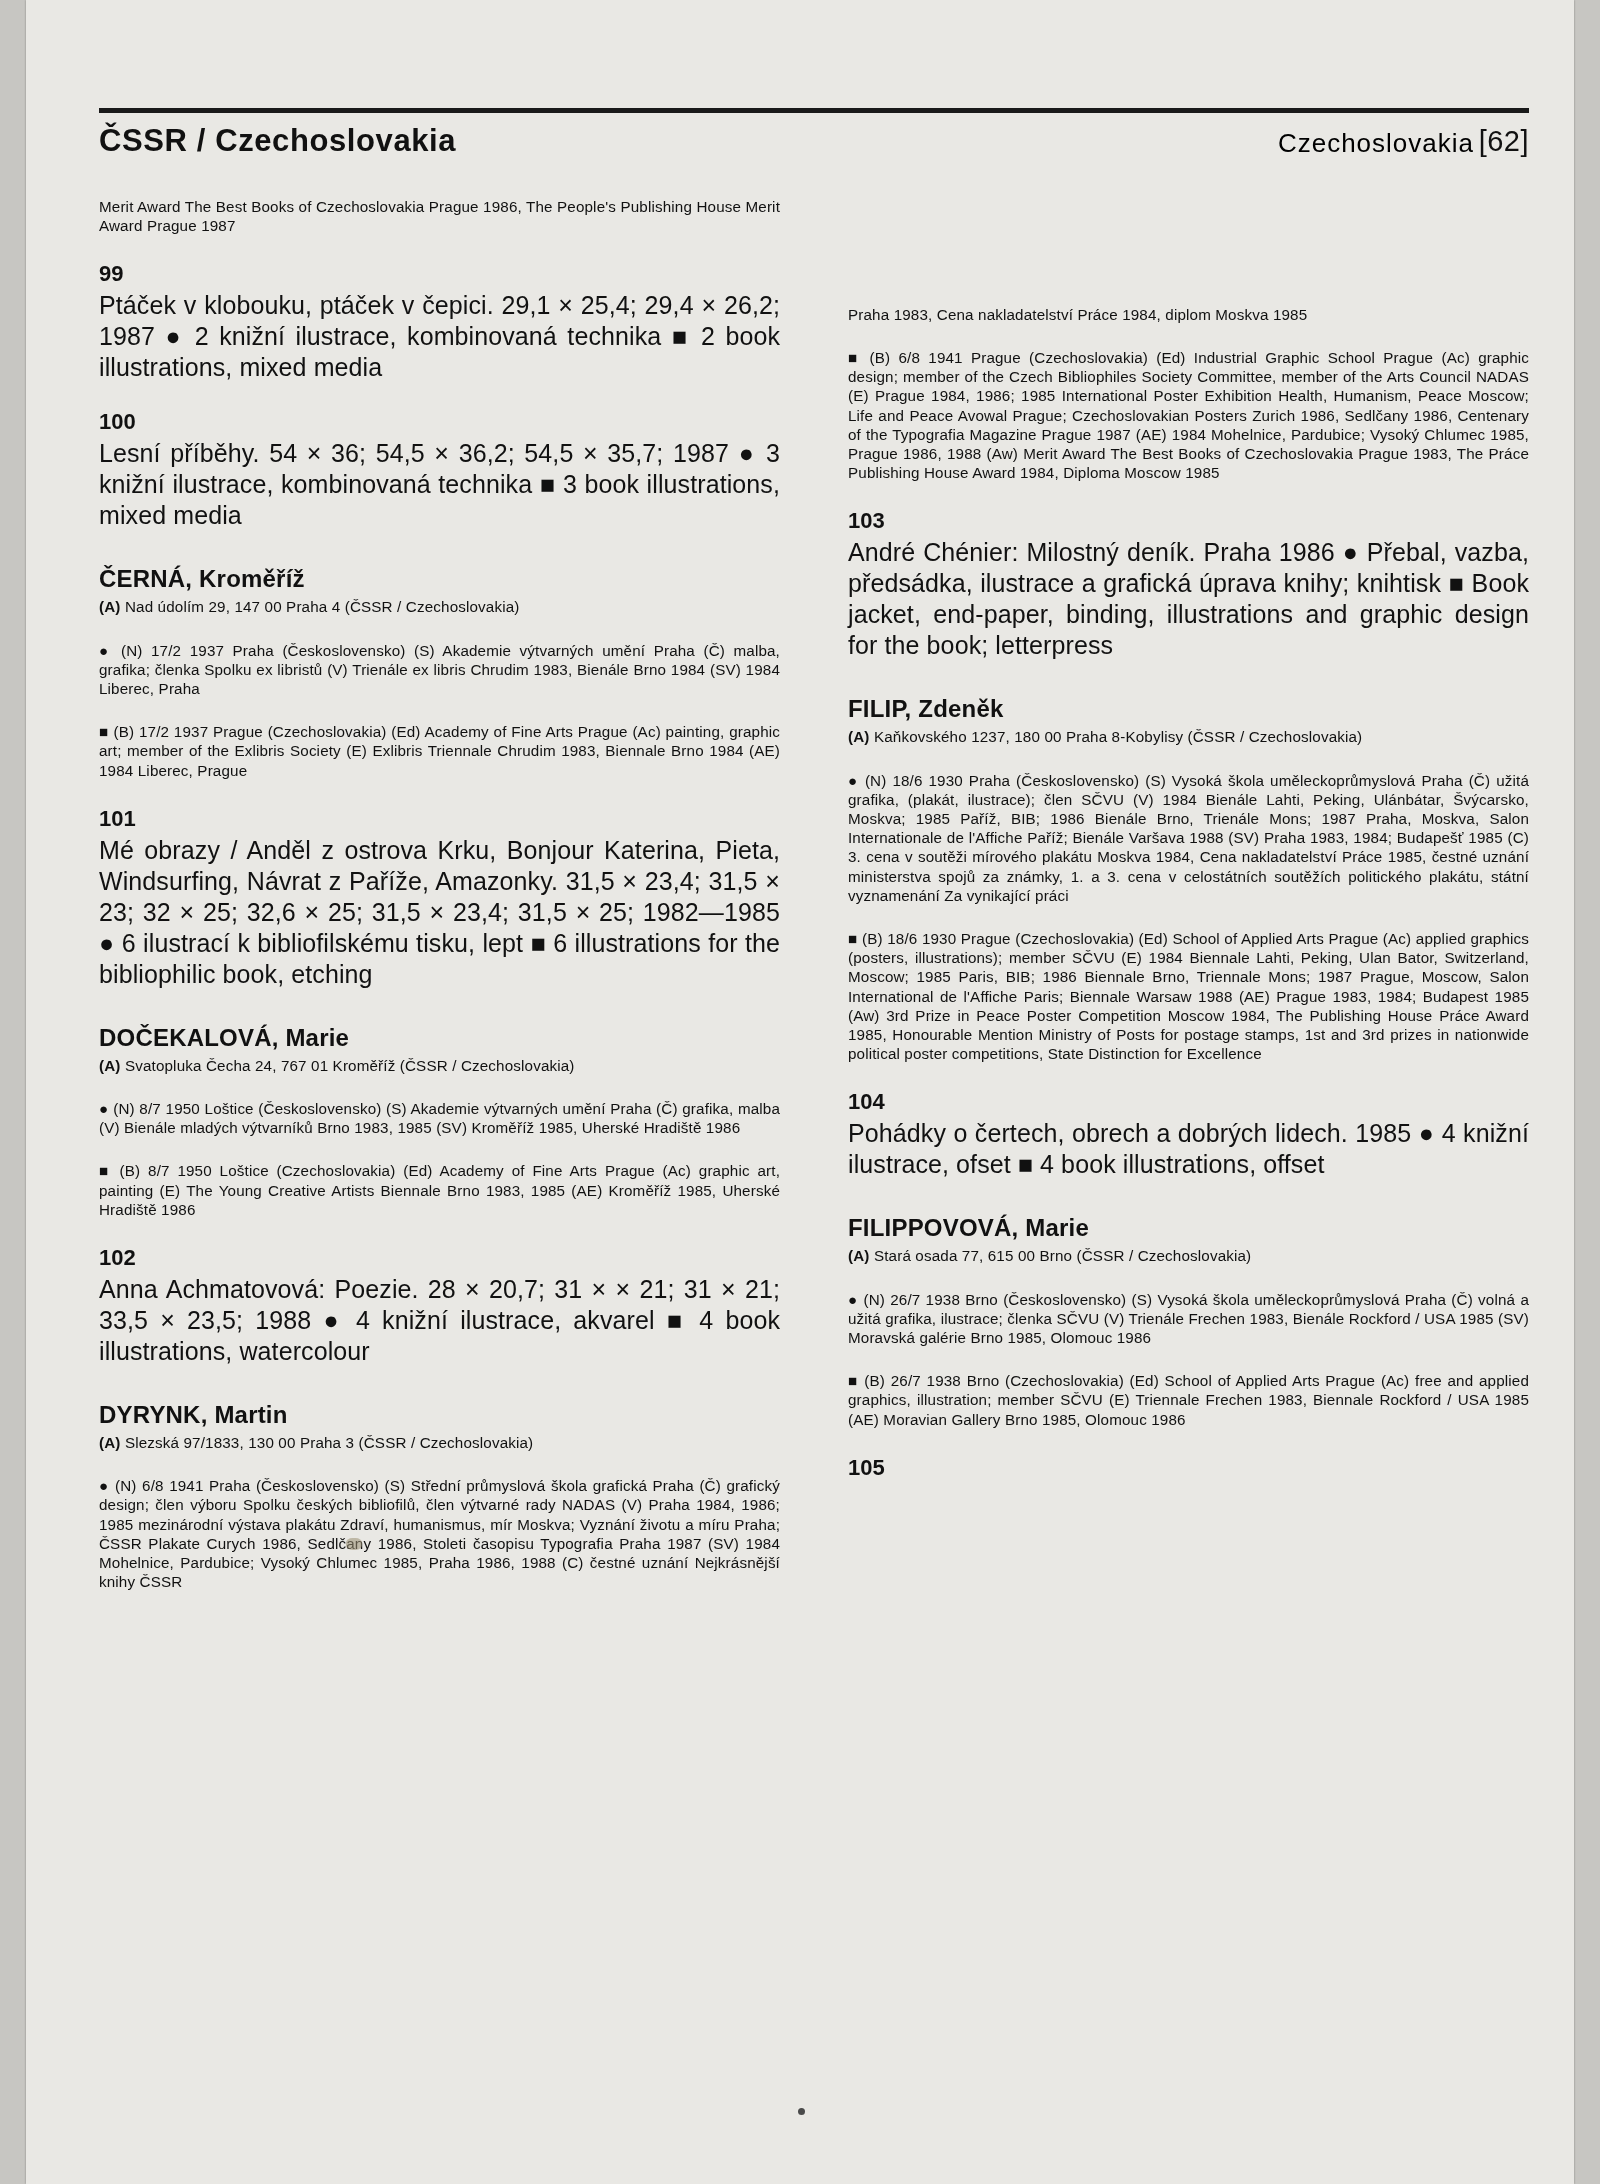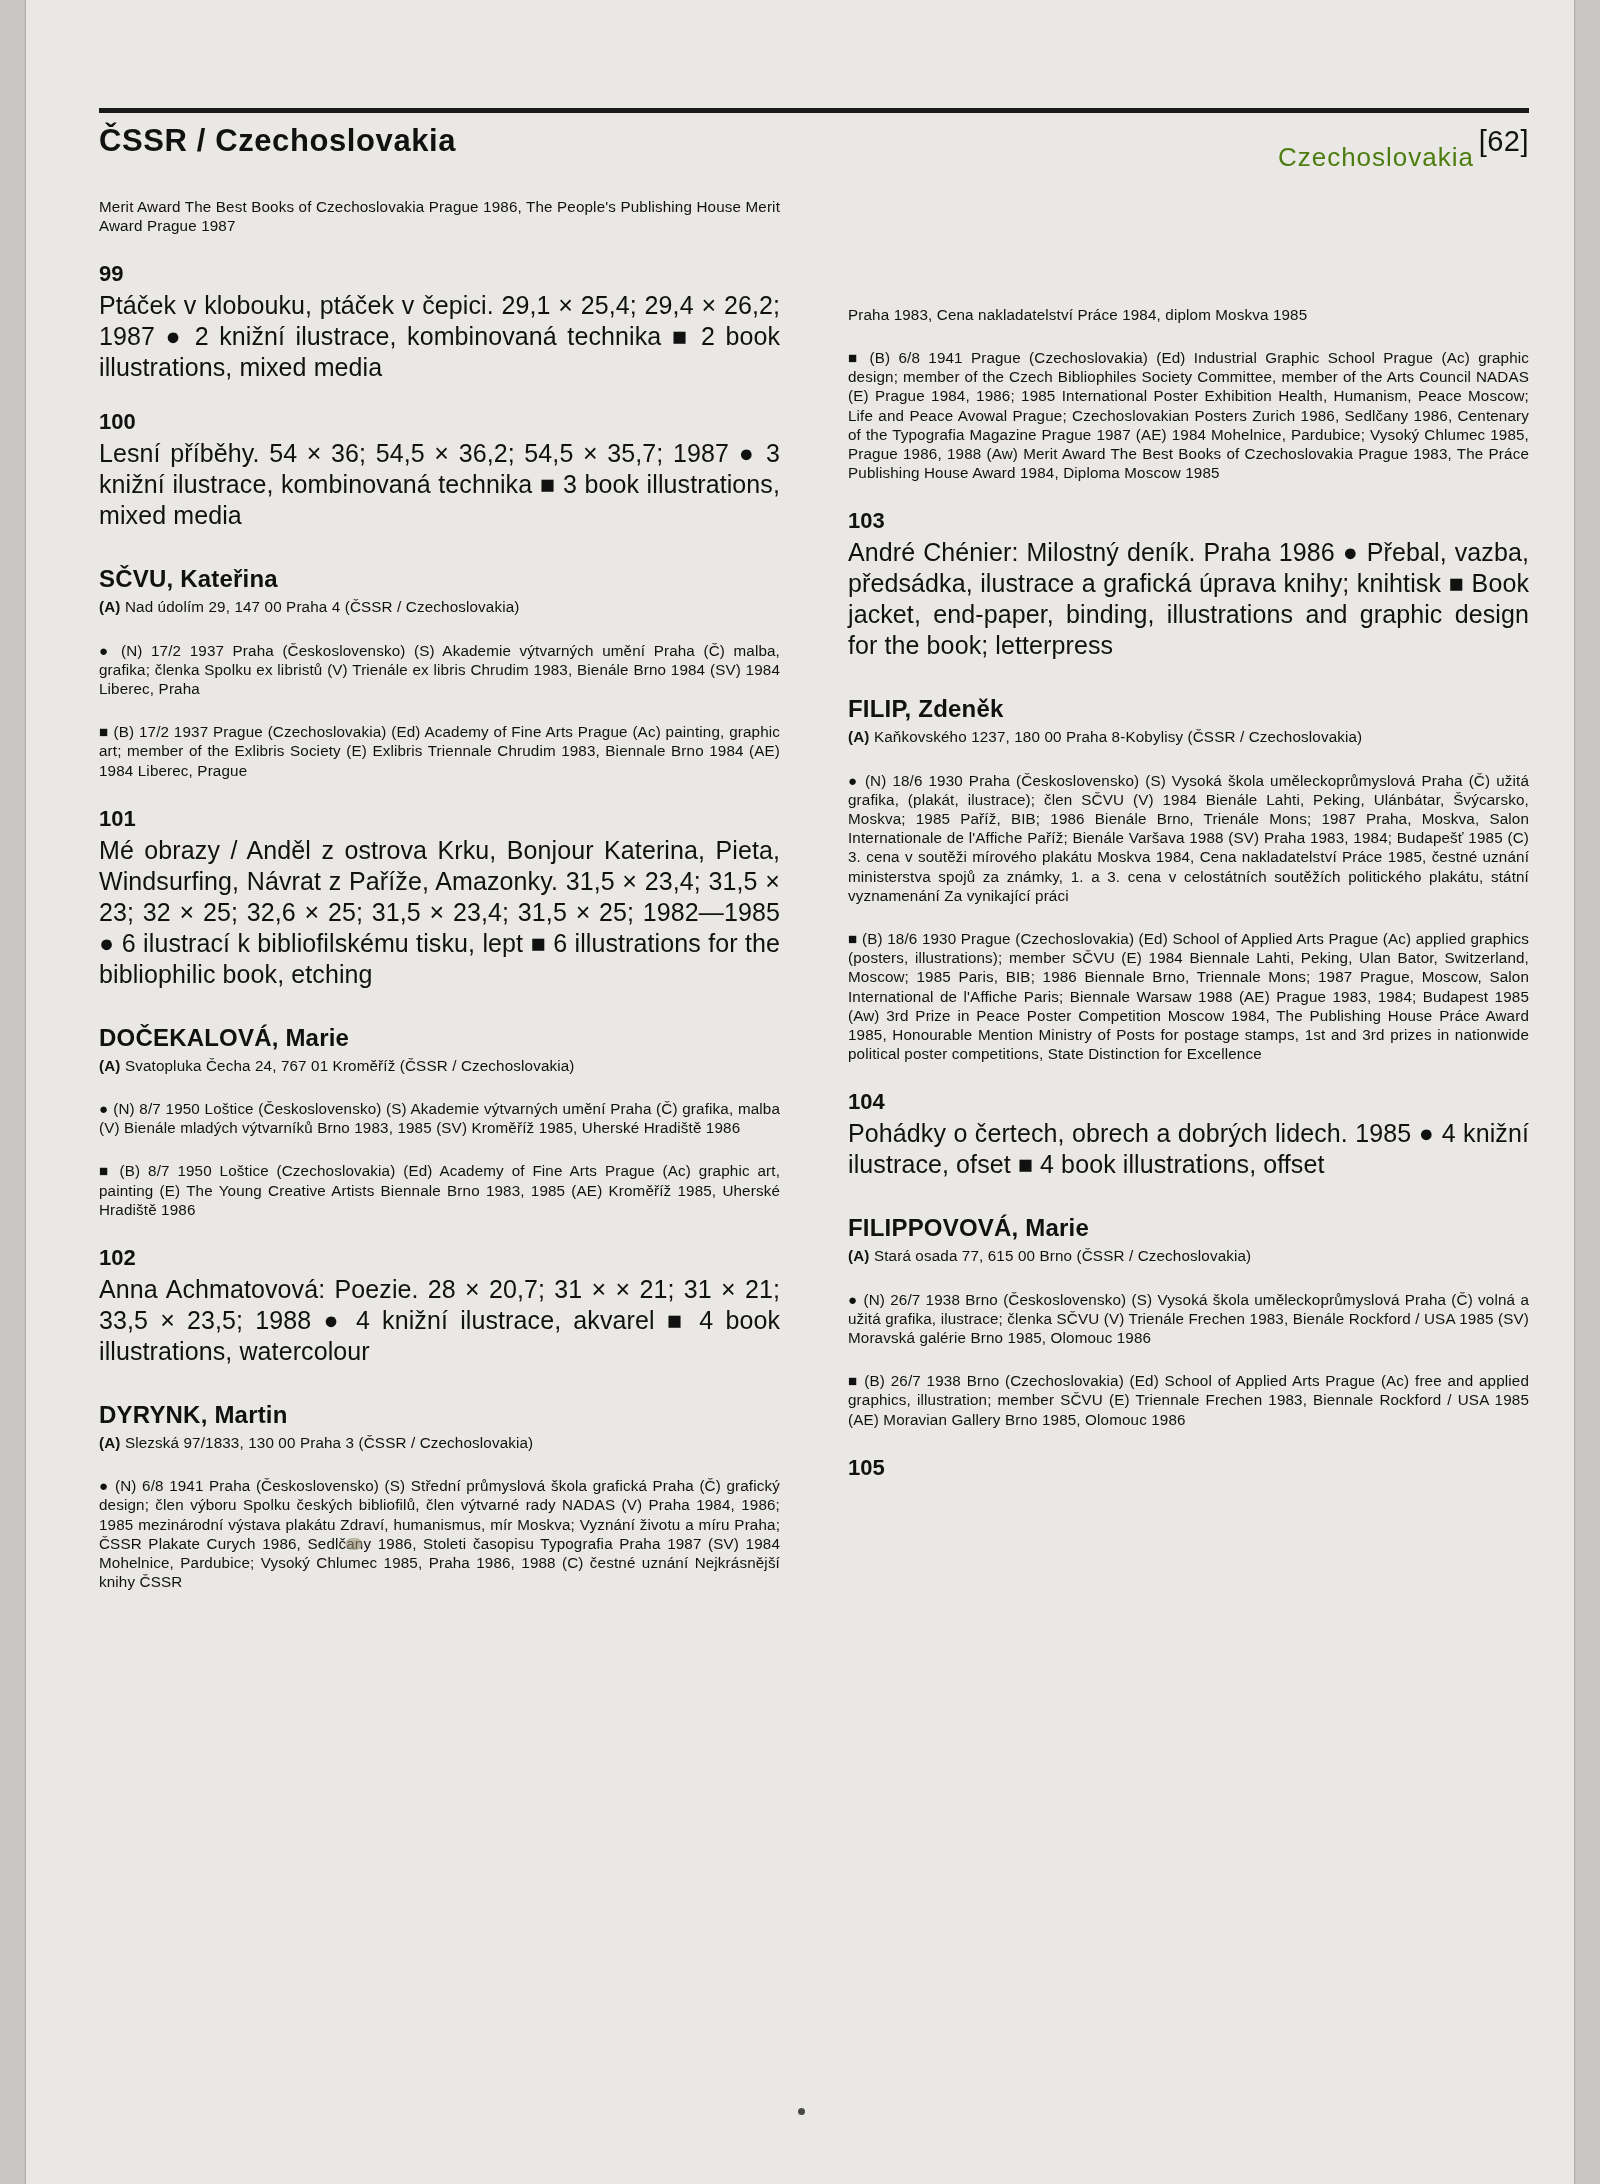--- a/index.html
+++ b/index.html
@@ -49,23 +49,23 @@
     letter-spacing: 0.6px;
   }
   .folio {
     font-size: 29px;
     font-weight: normal;
     letter-spacing: 0.5px;
   }
   .ghost {
     position: absolute;
     right: 100px;
-    top: 142px;
+    top: 128px;
     font-size: 26px;
-    color: #4d7c0f;
+    color: #000000;
     letter-spacing: 1px;
     user-select: none;
   }
   
   .cols {
     display: flex;
     gap: 68px;
     margin-top: 38px;
     align-items: center;
   }
@@ -138,21 +138,21 @@
         <div class="col">
 
           <div class="small">Merit Award The Best Books of Czechoslovakia Prague 1986, The People's Publishing House Merit Award Prague 1987</div>
 
           <div class="num">99</div>
           <div class="big">Ptáček v klobouku, ptáček v čepici. 29,1 × 25,4; 29,4 × 26,2; 1987 ● 2 knižní ilustrace, kombinovaná technika ■ 2 book illustrations, mixed media</div>
 
           <div class="num">100</div>
           <div class="big">Lesní příběhy. 54 × 36; 54,5 × 36,2; 54,5 × 35,7; 1987 ● 3 knižní ilustrace, kombinovaná technika ■ 3 book illustrations, mixed media</div>
 
-          <div class="name">SČVU, Kateřina</div>
+          <div class="name">ČERNÁ, Kroměříž</div>
           <div class="small">
             <b>(A)</b>
             <span>Nad údolím 29, 147 00 Praha 4 (ČSSR / Czechoslovakia)</span>
           </div>
           <div class="small blk">● (N) 17/2 1937 Praha (Československo) (S) Akademie výtvarných umění Praha (Č) malba, grafika; členka Spolku ex libristů (V) Trienále ex libris Chrudim 1983, Bienále Brno 1984 (SV) 1984 Liberec, Praha</div>
           <div class="small blk">■ (B) 17/2 1937 Prague (Czechoslovakia) (Ed) Academy of Fine Arts Prague (Ac) painting, graphic art; member of the Exlibris Society (E) Exlibris Triennale Chrudim 1983, Biennale Brno 1984 (AE) 1984 Liberec, Prague</div>
 
           <div class="num">101</div>
           <div class="big">Mé obrazy / Anděl z ostrova Krku, Bonjour Katerina, Pieta, Windsurfing, Návrat z Paříže, Amazonky. 31,5 × 23,4; 31,5 × 23; 32 × 25; 32,6 × 25; 31,5 × 23,4; 31,5 × 25; 1982—1985 ● 6 ilustrací k bibliofilskému tisku, lept ■ 6 illustrations for the bibliophilic book, etching</div>
 

